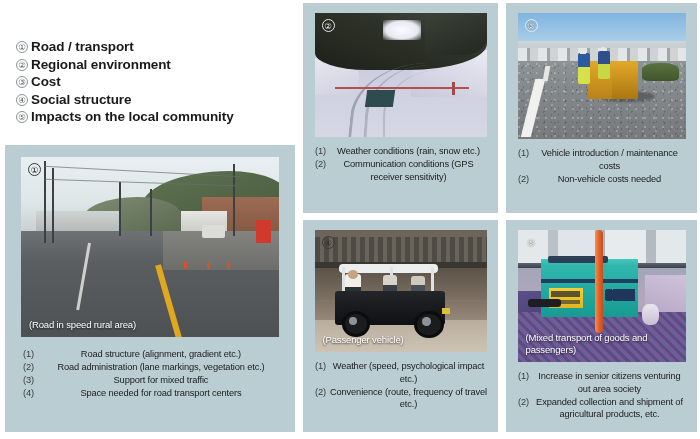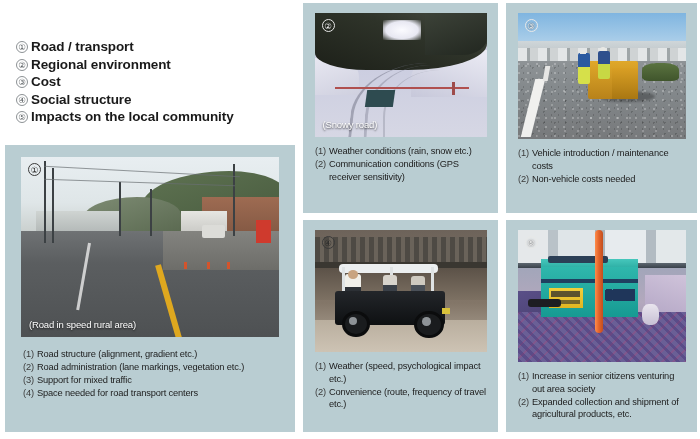--- a/index.html
+++ b/index.html
@@ -120,21 +120,21 @@
   .bullet {
     display: flex;
     align-items: flex-start;
     margin-bottom: 0.5px;
   }
   .bnum {
     flex: 0 0 auto;
     margin-right: 3px;
     color: #3b3b3b;
   }
-  .btxt { flex: 1 1 auto; }
+  .btxt { flex: 1 1 auto; text-align: center; }
 
   
   .scene { position: absolute; inset: 0; }
 
   
   .p1-sky { position:absolute; left:0; top:0; right:0; height:42%;
     background: linear-gradient(#e8eef1, #dfe6e8 60%, #c9cfcd); }
   .p1-hillA { position:absolute; left:46%; top:8%; width:58%; height:36%;
     background: linear-gradient(160deg,#5f7352,#45583c);
     border-radius: 60% 40% 0 0; }
@@ -387,21 +387,20 @@
       <div class="p2-treeR"></div>
       <div class="p2-opening"></div>
       <div class="p2-trackA"></div>
       <div class="p2-trackB"></div>
       <div class="p2-trackC"></div>
       <div class="p2-bar"></div>
       <div class="p2-post"></div>
       <div class="p2-box"></div>
     </div>
     <span class="badge">②</span>
-    <div class="caption">(Snowy road)</div>
   </div>
   <div class="bullets">
     <div class="bullet">
       <span class="bnum">(1)</span>
       <span class="btxt">Weather conditions  (rain, snow etc.)</span>
     </div>
     <div class="bullet">
       <span class="bnum">(2)</span>
       <span class="btxt">Communication conditions  (GPS receiver sensitivity)</span>
     </div>
@@ -460,20 +459,21 @@
       <div class="p4-pax"></div>
       <div class="p4-pax2"></div>
       <div class="p4-body"></div>
       <div class="p4-wheelA"></div>
       <div class="p4-hub" style="left:20%; top:71%;"></div>
       <div class="p4-wheelB"></div>
       <div class="p4-hub" style="left:62.5%; top:71.5%;"></div>
       <div class="p4-yellow"></div>
     </div>
     <span class="badge dark">④</span>
+    <div class="caption">(Passenger vehicle)</div>
   </div>
   <div class="bullets">
     <div class="bullet">
       <span class="bnum">(1)</span>
       <span class="btxt">Weather (speed, psychological impact etc.)</span>
     </div>
     <div class="bullet">
       <span class="bnum">(2)</span>
       <span class="btxt">Convenience (route, frequency of travel etc.)</span>
     </div>
@@ -495,20 +495,21 @@
       <div class="p5-strap"></div>
       <div class="p5-label"></div>
       <div class="p5-label-t"></div>
       <div class="p5-label-b"></div>
       <div class="p5-logo"></div>
       <div class="p5-pole"></div>
       <div class="p5-arm"></div>
       <div class="p5-hand"></div>
     </div>
     <span class="badge">⑤</span>
+    <div class="caption">(Mixed transport of goods and passengers)</div>
   </div>
   <div class="bullets">
     <div class="bullet">
       <span class="bnum">(1)</span>
       <span class="btxt">Increase in senior citizens venturing out area society</span>
     </div>
     <div class="bullet">
       <span class="bnum">(2)</span>
       <span class="btxt">Expanded collection and shipment of agricultural products, etc.</span>
     </div>

